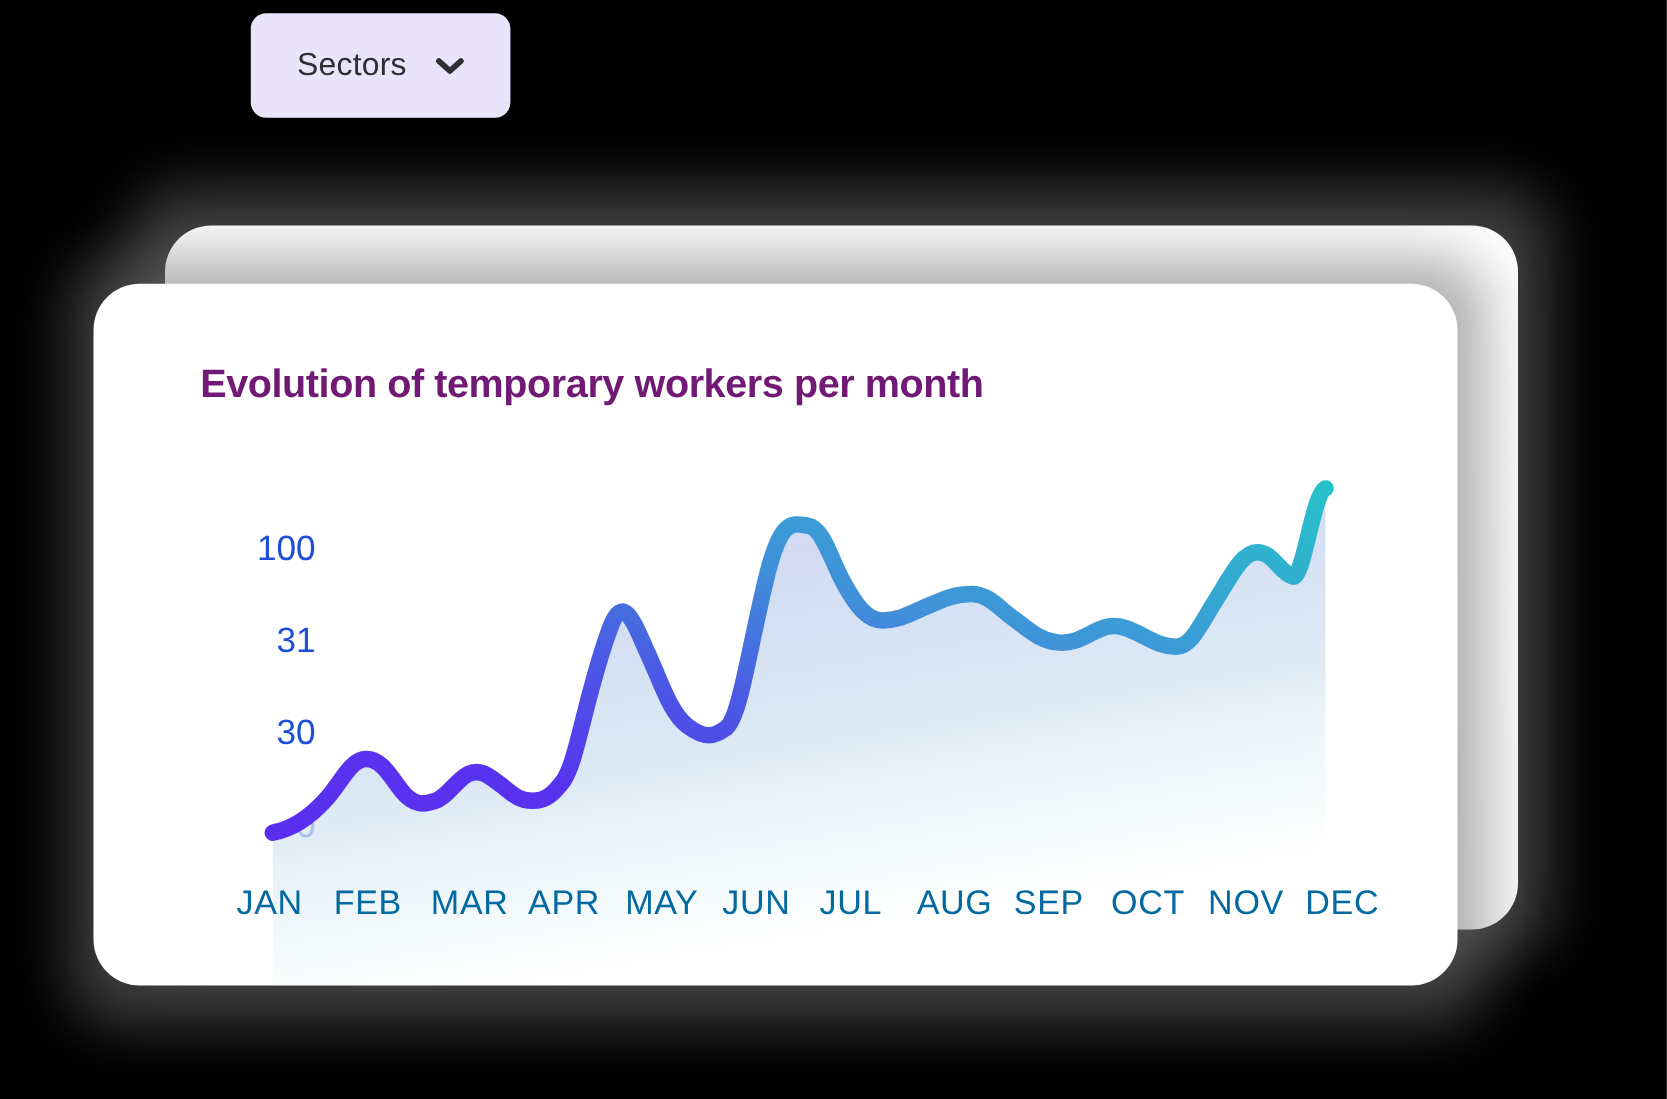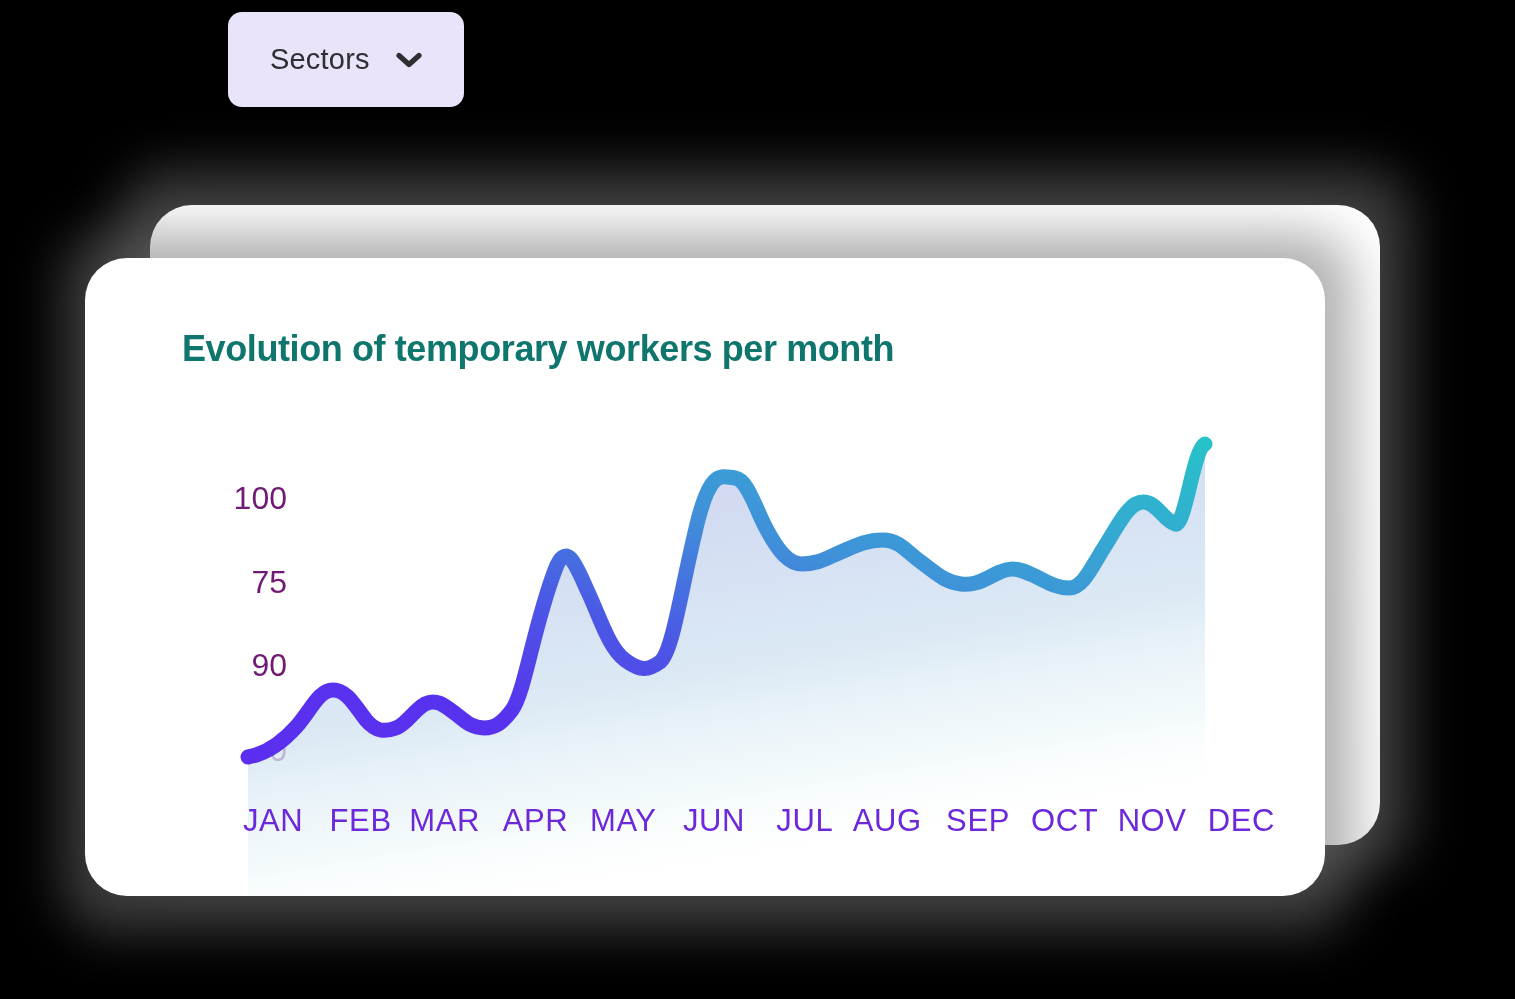--- a/index.html
+++ b/index.html
@@ -91,21 +91,21 @@
   }
 
   
   .chart-title {
     position: absolute;
     left: 97px;
     top: 70px;
     font-family: "Liberation Sans", sans-serif;
     font-size: 36px;
     font-weight: 700;
-    color: #0f766e;
+    color: #701a75;
     letter-spacing: -0.4px;
     white-space: nowrap;
   }
 
   .chart-area {
     position: absolute;
     left: 0;
     top: 0;
     width: 1240px;
     height: 638px;
@@ -117,40 +117,40 @@
     top: 0;
     width: 120px;
     height: 638px;
   }
   .y-label {
     position: absolute;
     right: 0;
     font-family: "Liberation Sans", sans-serif;
     font-size: 32px;
     font-weight: 400;
-    color: #701a75;
+    color: #1d4ed8;
     text-align: right;
     line-height: 1;
     white-space: nowrap;
   }
 
   .x-labels {
     position: absolute;
     left: 130px;
     top: 545px;
     width: 1060px;
     display: flex;
   }
   .x-label {
     flex: 1 1 0;
-    text-align: right;
+    text-align: left;
     font-family: "Liberation Sans", sans-serif;
     font-size: 31px;
     font-weight: 400;
-    color: #6d28d9;
+    color: #0369a1;
     letter-spacing: 0.6px;
     white-space: nowrap;
   }
 
   svg.plot { position: absolute; left: 0; top: 0; display: block; }
 </style>
 </head>
 <body>
 
 <div id="root">
@@ -175,22 +175,22 @@
   <div class="card-shadow front"></div>
 
   <div class="card front">
 
     <div class="chart-title">Evolution of temporary workers per month</div>
 
     <div class="chart-area">
 
       <div class="y-labels">
         <div class="y-label" style="top:224px">100</div>
-        <div class="y-label" style="top:308px">75</div>
-        <div class="y-label" style="top:391px">90</div>
+        <div class="y-label" style="top:308px">31</div>
+        <div class="y-label" style="top:391px">30</div>
         <div class="y-label" style="top:476px">0</div>
       </div>
 
       <svg class="plot" width="1240" height="638" viewBox="0 0 1240 638" aria-hidden="true">
         <defs>
           <linearGradient id="lineGrad" x1="0" y1="1" x2="1" y2="0" gradientUnits="objectBoundingBox">
             <stop offset="0.00" stop-color="#5B2EEF"></stop>
             <stop offset="0.20" stop-color="#5733EE"></stop>
             <stop offset="0.42" stop-color="#4A5BE4"></stop>
             <stop offset="0.62" stop-color="#4090D9"></stop>

